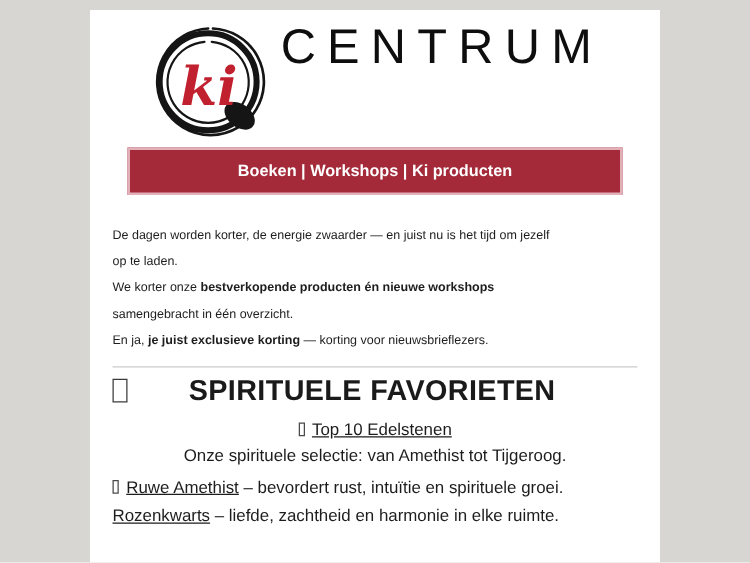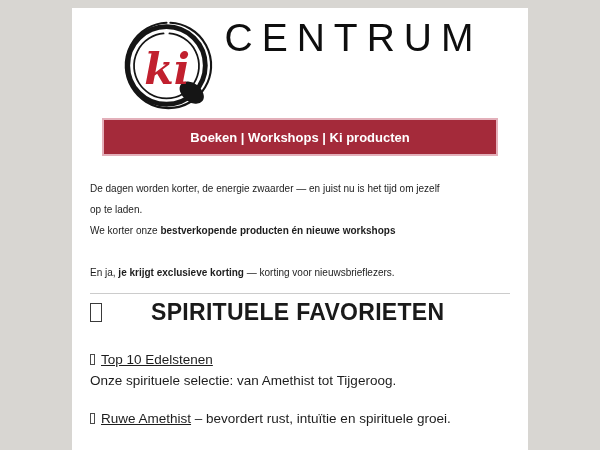--- a/index.html
+++ b/index.html
@@ -18,22 +18,22 @@
     text-align:center;padding:8px 0;cursor:pointer;}
   .nav-label{color:var(--nav_text);font-weight:bold;font-size:13px;line-height:16px;}
   .intro{margin:22px 18px 0;font-size:10px;line-height:21px;}
   .intro b{font-weight:bold;}
   .divider{border:none;border-top:1px solid var(--divider);margin:10px 18px 0;}
   .section-heading{margin:6px 18px 0;font-size:23px;font-weight:bold;line-height:25px;
     letter-spacing:.3px;display:flex;align-items:center;color:#1A1A1A;gap:40px;}
   .tofu-lg{display:inline-block;width:12px;height:19px;border:1.5px solid #3A3A3A;margin-right:9px;flex:0 0 auto;}
   .tofu-sm{display:inline-block;width:5px;height:11px;border:1px solid #4A4A4A;margin-right:6px;vertical-align:-1px;}
   .favorites{margin:0 18px;font-size:13.5px;}
-  .fav-first{margin-top:24px;line-height:21px;}
-  .fav-item{margin-top:19px;line-height:17px;white-space:nowrap;}
+  .fav-first{margin-top:8px;line-height:21px;text-align:center;}
+  .fav-item{margin-top:6px;line-height:17px;white-space:nowrap;}
   .product-link{color:inherit;text-decoration:underline;cursor:pointer;}
 </style>
 </head>
 <body>
 
 <div class="page">
   <div class="email-body">
 
     <div class="logo-section">
       <div class="logo-link">
@@ -51,22 +51,22 @@
     </div>
 
     <div class="nav-bar">
       <span class="nav-label">Boeken | Workshops | Ki producten</span>
     </div>
 
     <div class="intro">
       <span>De dagen worden korter, de energie zwaarder — en juist nu is het tijd om jezelf</span><br>
       <span>op te laden.</span><br>
       <span>We korter onze </span><b>bestverkopende producten én nieuwe workshops</b><br>
-      <br>
-      <span>En ja, </span><b>je krijgt exclusieve korting</b><span> — korting voor nieuwsbrieflezers.</span>
+      <span>samengebracht in één overzicht.</span><br>
+      <span>En ja, </span><b>je juist exclusieve korting</b><span> — korting voor nieuwsbrieflezers.</span>
     </div>
 
     <hr class="divider">
 
     <div class="section-heading">
       <span class="tofu-lg"></span>
       <span>SPIRITUELE FAVORIETEN</span>
     </div>
 
     <div class="favorites">

